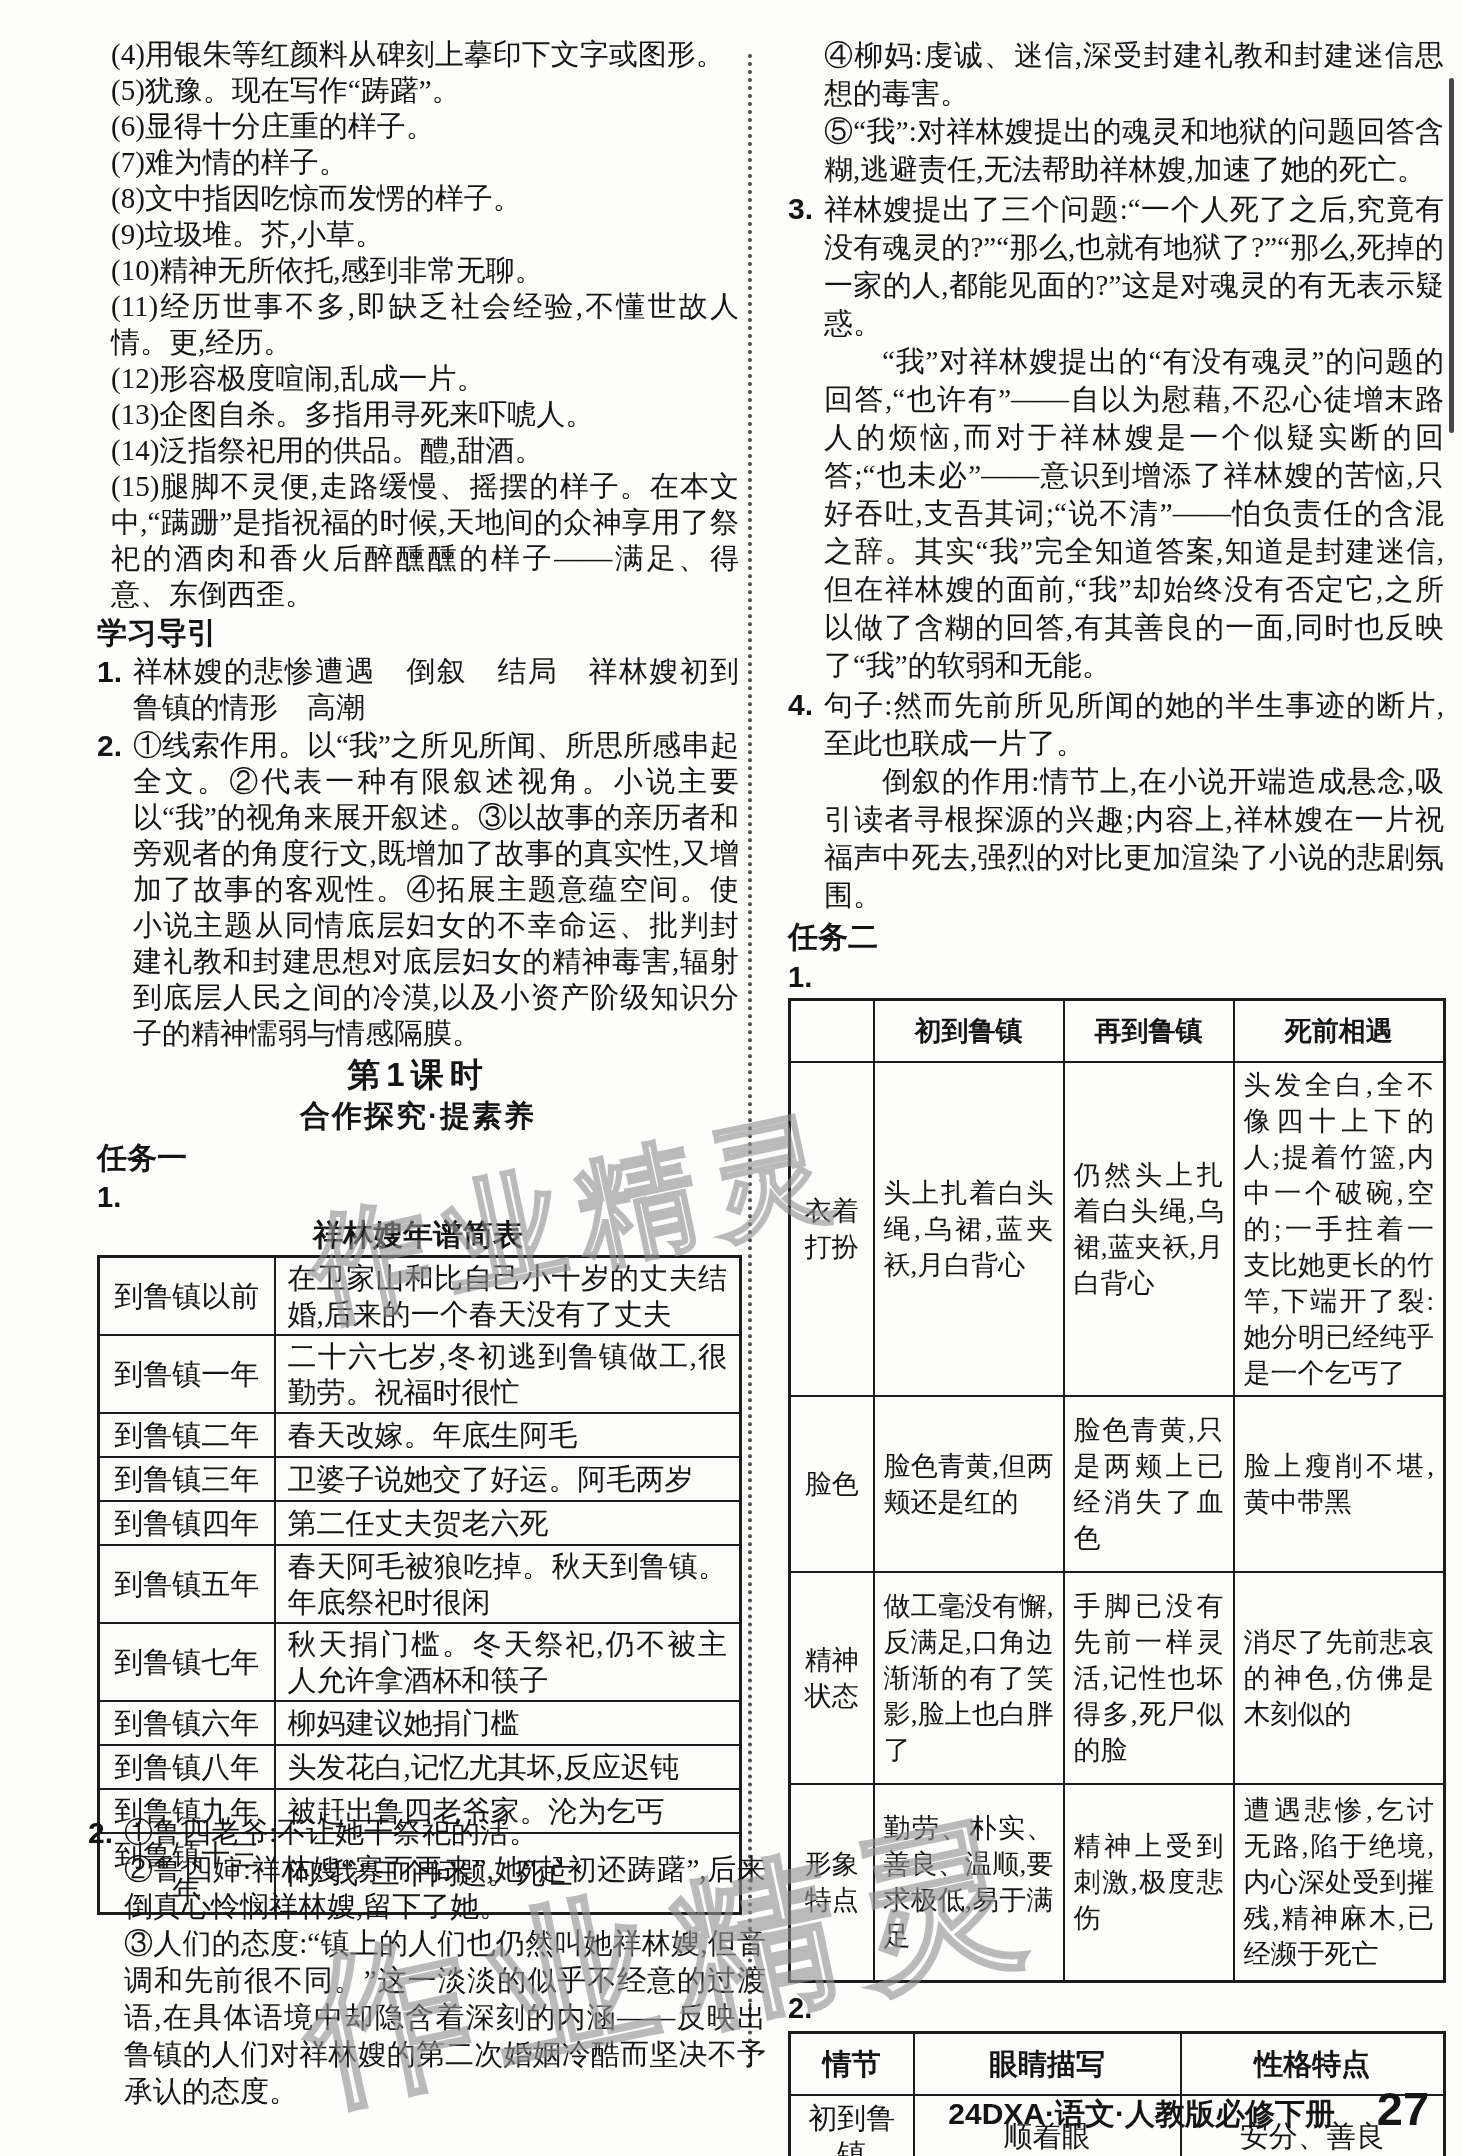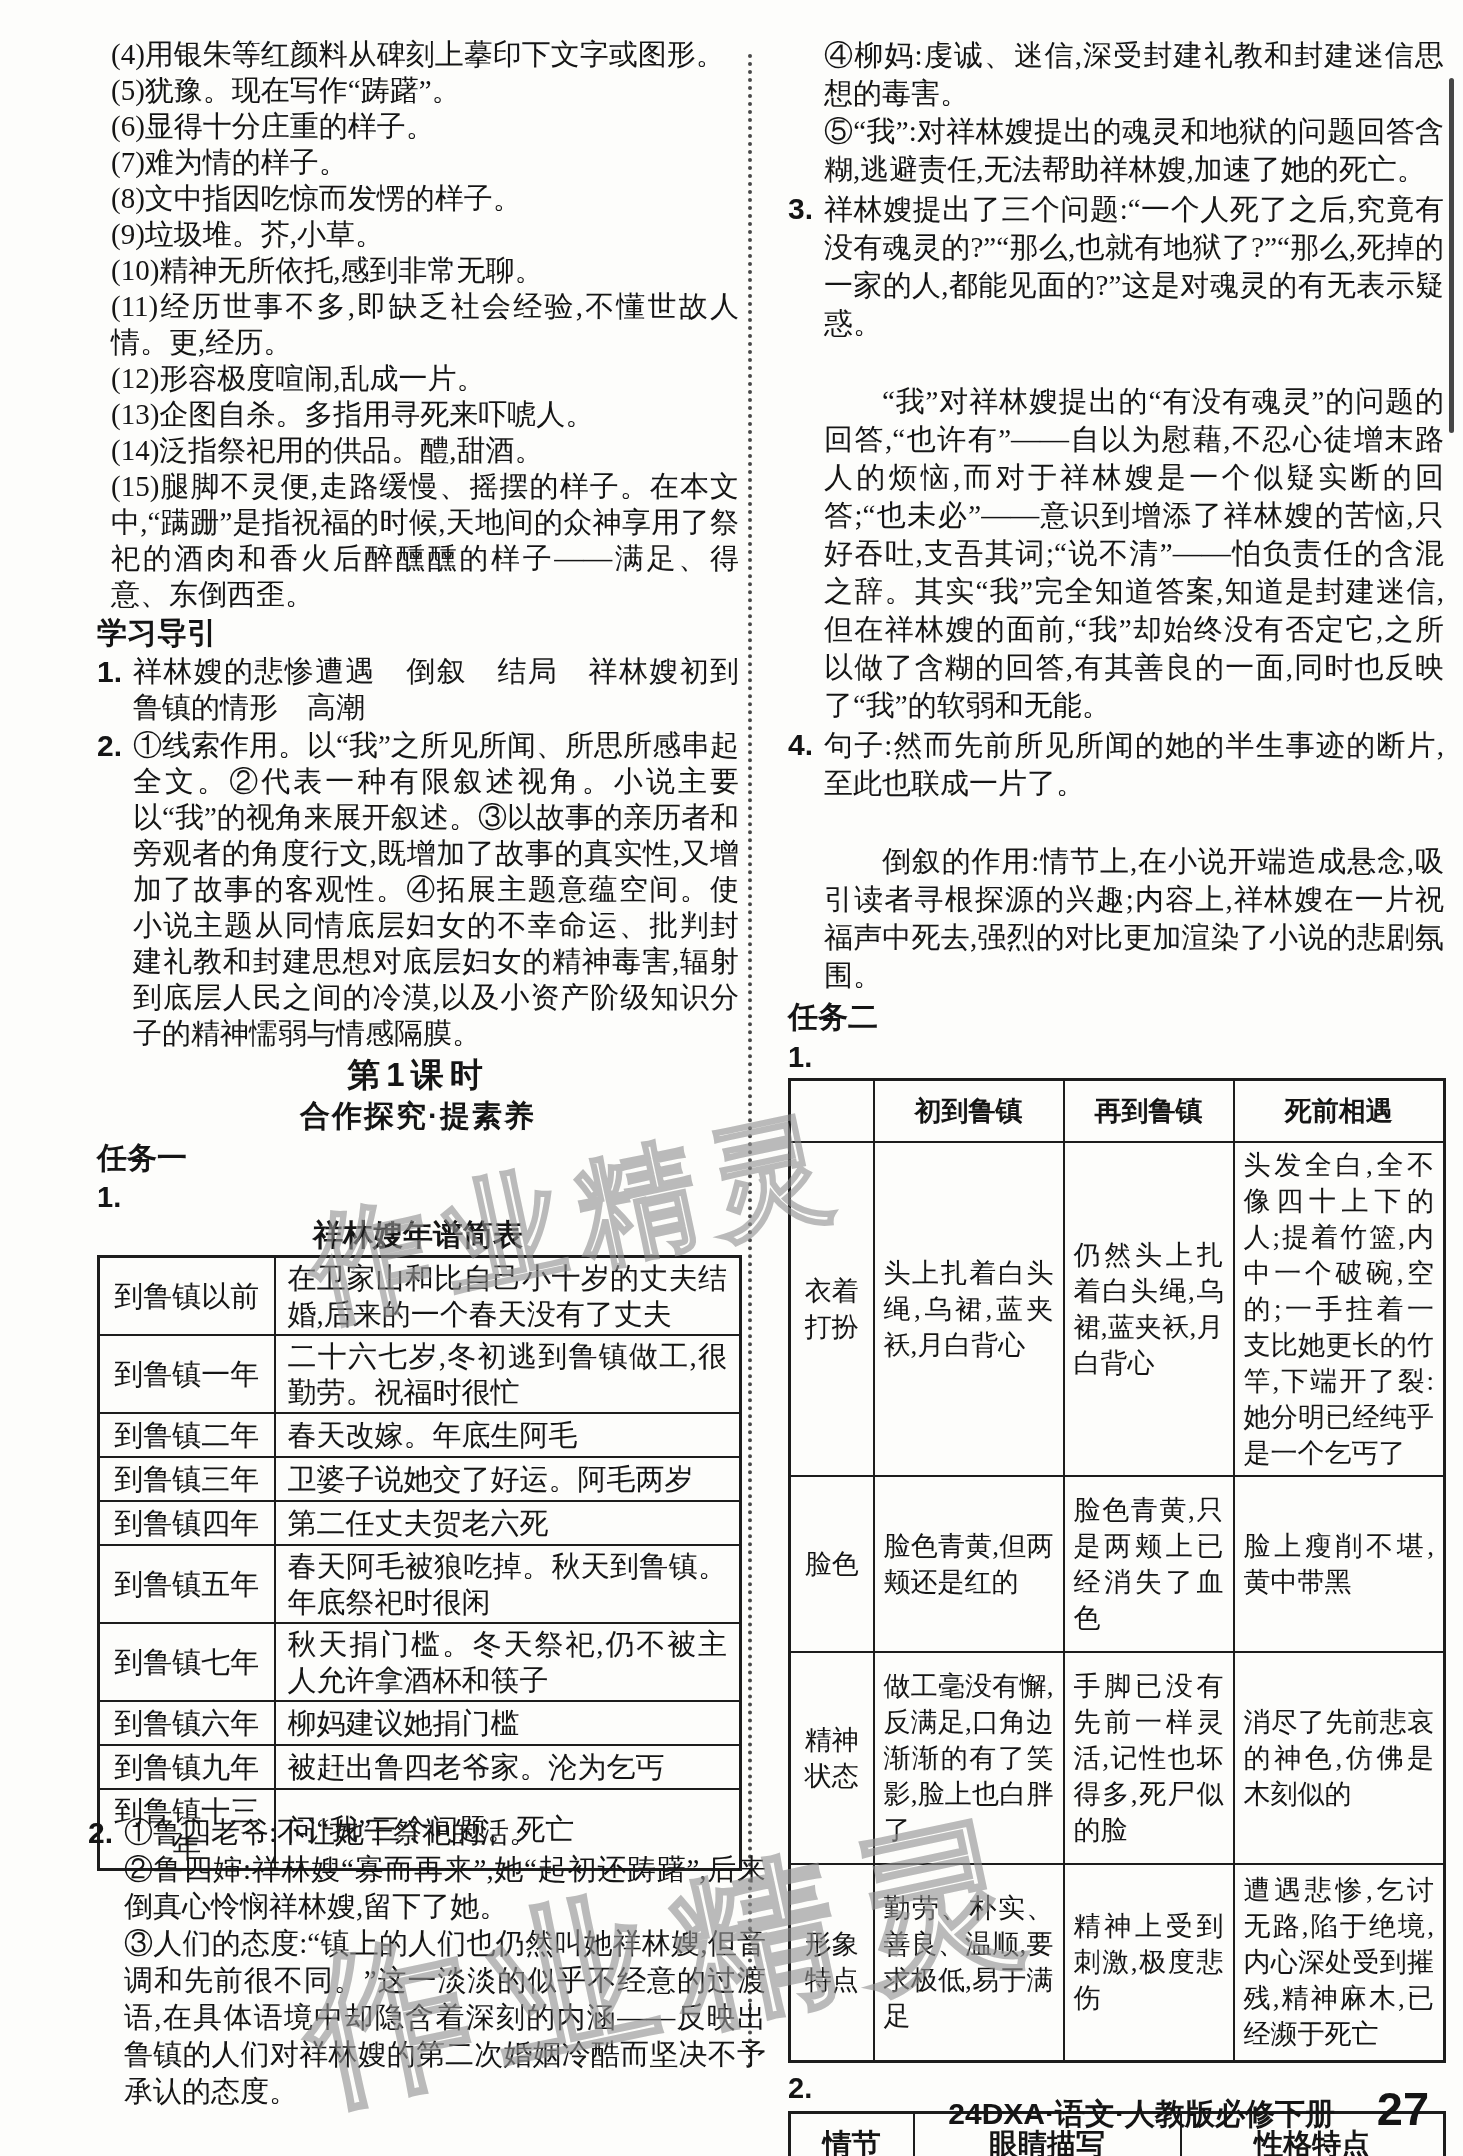--- a/index.html
+++ b/index.html
@@ -18,21 +18,21 @@
   .title-guide{font-size:30px;line-height:37px;margin-top:2px;}
   .lesson-title{font-size:33px;line-height:40px;margin-top:4px;text-align:center;letter-spacing:6px;}
   .lesson-sub{font-size:30px;line-height:38px;margin-top:2px;text-align:center;letter-spacing:2px;}
   .task-label{font-size:30px;line-height:38px;margin-top:4px;}
   .qnum{font-size:30px;line-height:36px;margin-top:2px;font-weight:bold;font-family:"Liberation Sans","DejaVu Sans",sans-serif;}
   .tbl-title{font-size:30px;line-height:36px;margin:2px 0;text-align:center;}
   
   .hangblock{position:relative;padding-left:36px;margin-top:2px;}
   .hangblock>.num{position:absolute;left:0;top:0;font-weight:bold;font-size:30px;line-height:37px;
                   font-family:"Liberation Sans","DejaVu Sans",sans-serif;}
-  .hangblock p.ind{text-indent:2em;margin-top:40px;}
+  .hangblock p.ind{text-indent:2em;}
   .subpars p{margin-left:36px;}
   
   .q2block{position:absolute;left:88px;top:1812px;width:642px;}
   .q2block p{font-size:29px;line-height:37px;}
   
   table{border-collapse:collapse;table-layout:fixed;}
   td{border:2.5px solid #1d1d1d;vertical-align:middle;}
   .ltable{width:642px;margin-top:2px;border:3.5px solid #1d1d1d;}
   .ltable td{font-size:29px;line-height:36px;padding:2px 12px;}
   .ltable td.lab{text-align:center;padding:3px 4px;}
@@ -143,20 +143,24 @@
           </tr>
         <tr>
           <td class="lab">到鲁镇七年</td>
           <td class="evt">秋天捐门槛。冬天祭祀,仍不被主人允许拿酒杯和筷子</td>
           </tr>
         <tr>
           <td class="lab">到鲁镇六年</td>
           <td class="evt">柳妈建议她捐门槛</td>
           </tr>
         <tr>
+          <td class="lab">到鲁镇八年</td>
+          <td class="evt">头发花白,记忆尤其坏,反应迟钝</td>
+          </tr>
+        <tr>
           <td class="lab">到鲁镇九年</td>
           <td class="evt">被赶出鲁四老爷家。沦为乞丐</td>
           </tr>
         <tr>
           <td class="lab">到鲁镇十三年</td>
           <td class="evt">问“我”三个问题。死亡</td>
           </tr>
       </tbody>
     </table>
   </div>

